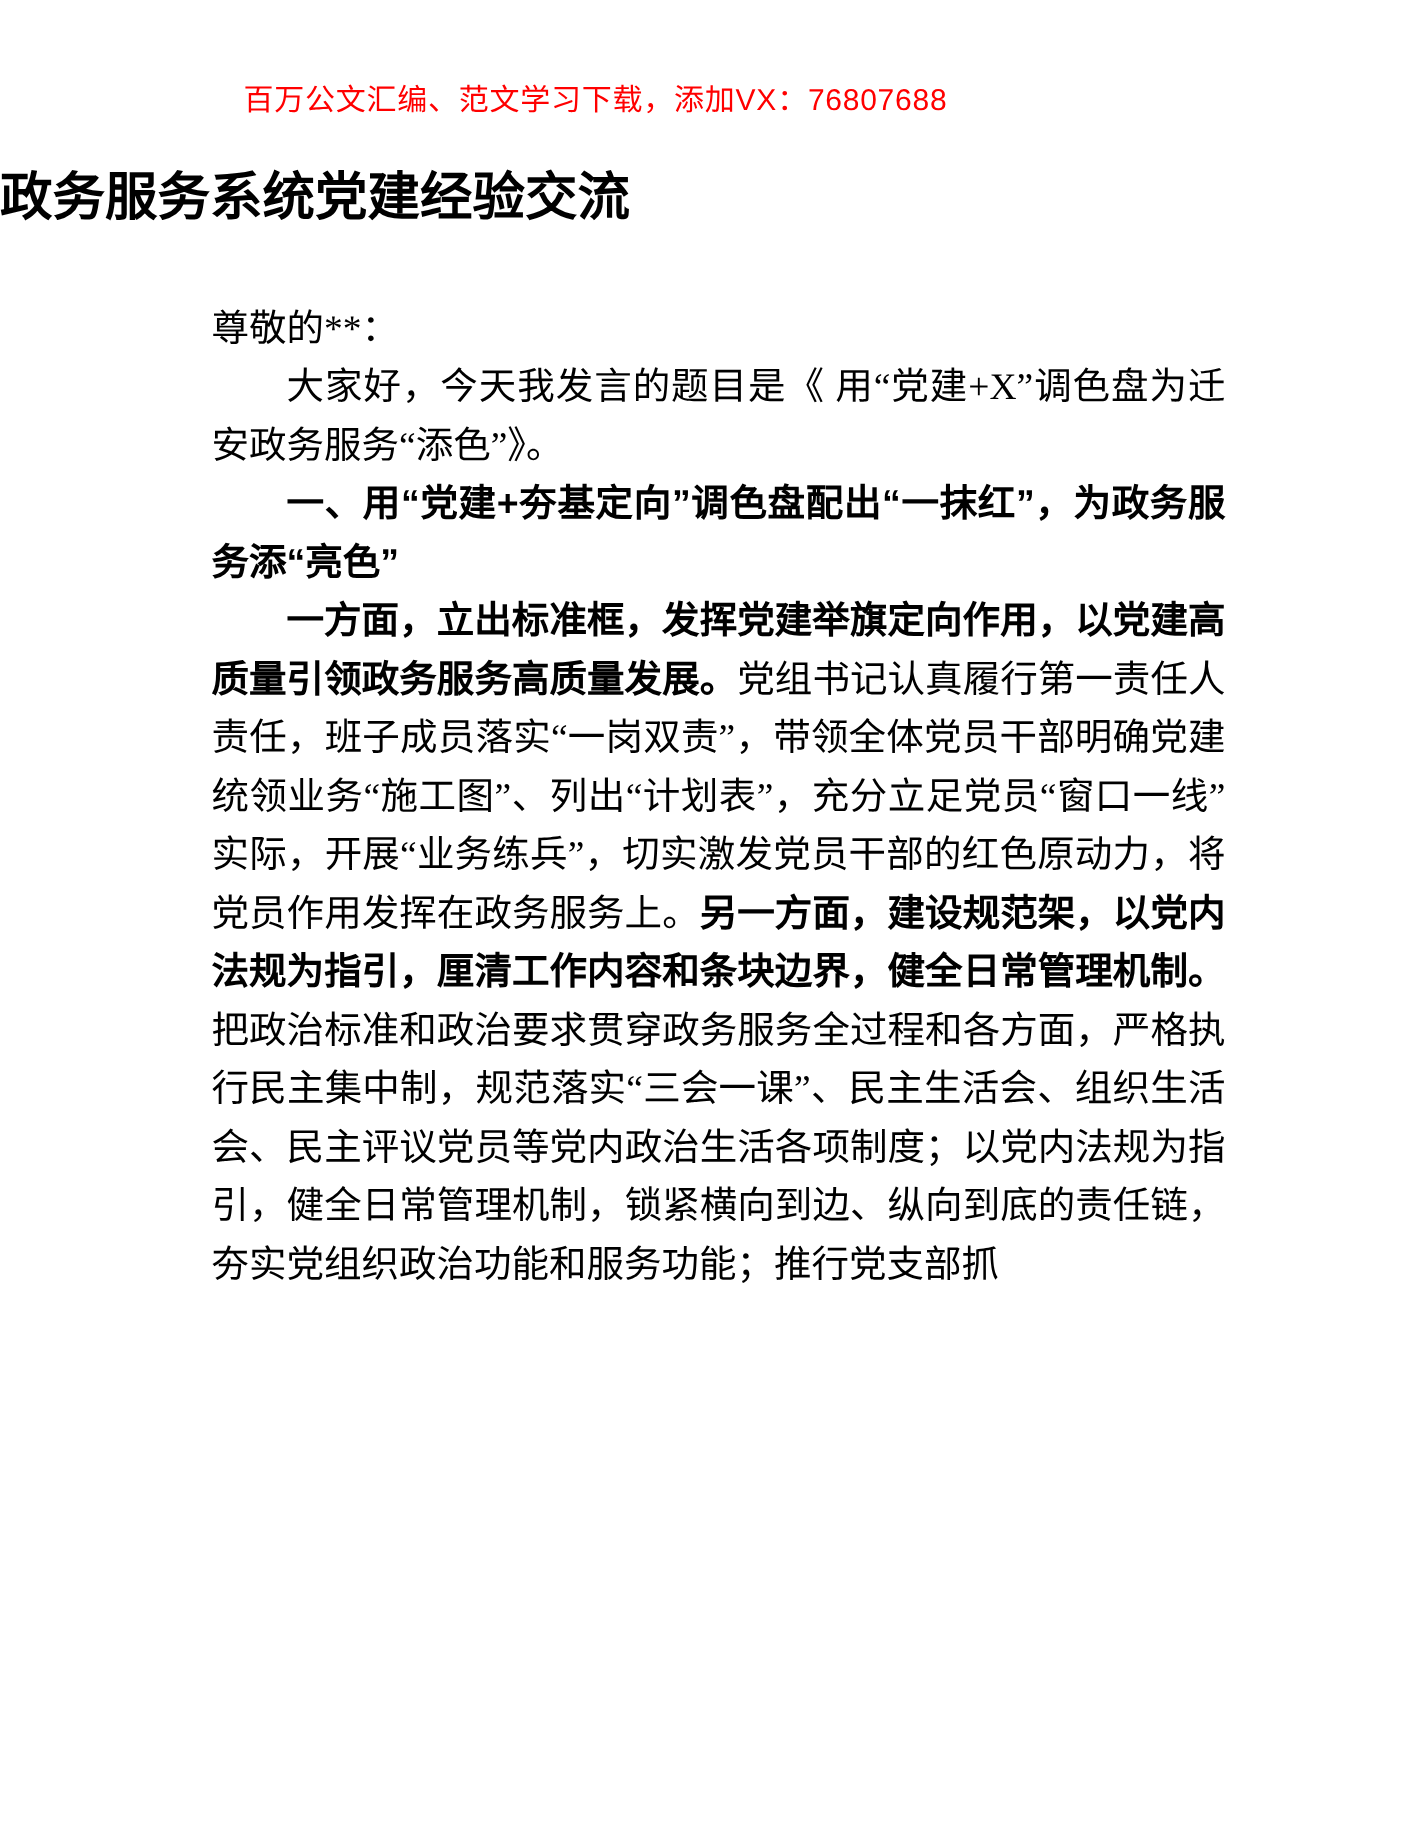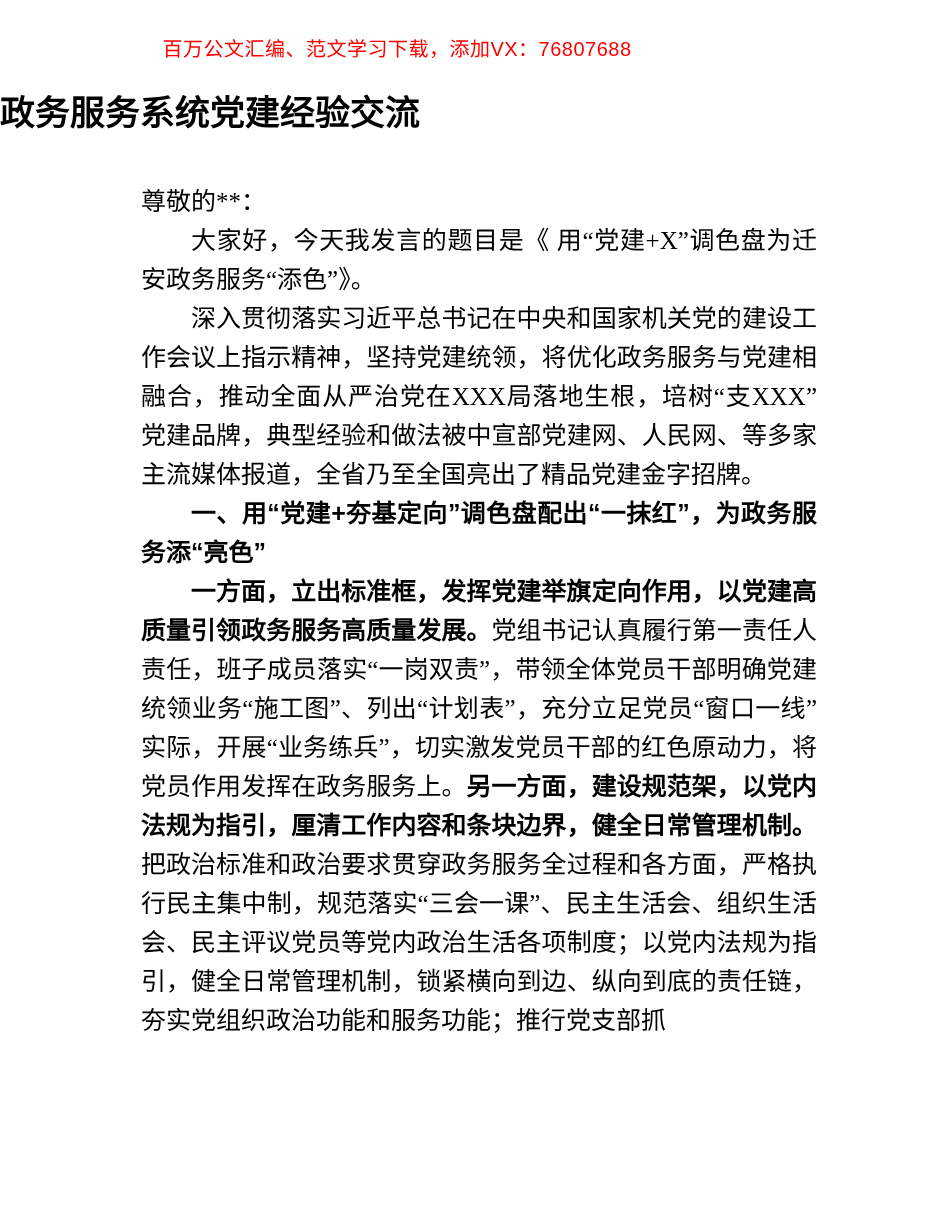--- a/index.html
+++ b/index.html
@@ -11,21 +11,21 @@
     width: 950px;
     height: 1230px;
     overflow: hidden;
     color: #000000;
     font-family: "Liberation Serif", "DejaVu Serif", serif;
   }
   .page {
     position: relative;
     width: 794px;
     height: 1230px;
-    padding-top: 36px;
+    padding-top: 54px;
     box-sizing: border-box;
     background: #ffffff;
   }
   .notice {
     text-align: center;
     color: #ff0000;
     font-size: 20px;
     line-height: 26px;
     font-family: "Liberation Sans", "DejaVu Sans", sans-serif;
     letter-spacing: 0.5px;
@@ -67,21 +67,20 @@
   <div class="notice">百万公文汇编、范文学习下载，添加VX：76807688</div>
 
   <div class="title">政务服务系统党建经验交流</div>
 
   <div class="content">
 
     <p class="para no-indent">尊敬的**：</p>
 
     <p class="para">大家好，今天我发言的题目是《 用“党建+X”调色盘为迁安政务服务“添色”》。</p>
 
-    <p class="para">深入贯彻落实习近平总书记在中央和国家机关党的建设工作会议上指示精神，坚持党建统领，将优化政务服务与党建相融合，推动全面从严治党在XXX局落地生根，培树“支XXX”党建品牌，典型经验和做法被中宣部党建网、人民网、等多家主流媒体报道，全省乃至全国亮出了精品党建金字招牌。</p>
 
     <p class="para heading">一、用“党建+夯基定向”调色盘配出“一抹红”，为政务服务添“亮色”</p>
 
     <p class="para"><span class="bold">一方面，立出标准框，发挥党建举旗定向作用，以党建高质量引领政务服务高质量发展。</span><span>党组书记认真履行第一责任人责任，班子成员落实“一岗双责”，带领全体党员干部明确党建统领业务“施工图”、列出“计划表”，充分立足党员“窗口一线”实际，开展“业务练兵”，切实激发党员干部的红色原动力，将党员作用发挥在政务服务上。</span><span class="bold">另一方面，建设规范架，以党内法规为指引，厘清工作内容和条块边界，健全日常管理机制。</span><span>把政治标准和政治要求贯穿政务服务全过程和各方面，严格执行民主集中制，规范落实“三会一课”、民主生活会、组织生活会、民主评议党员等党内政治生活各项制度；以党内法规为指引，健全日常管理机制，锁紧横向到边、纵向到底的责任链，夯实党组织政治功能和服务功能；推行党支部抓</span></p>
 
   </div>
 
 </div>
 
 </body></html>

